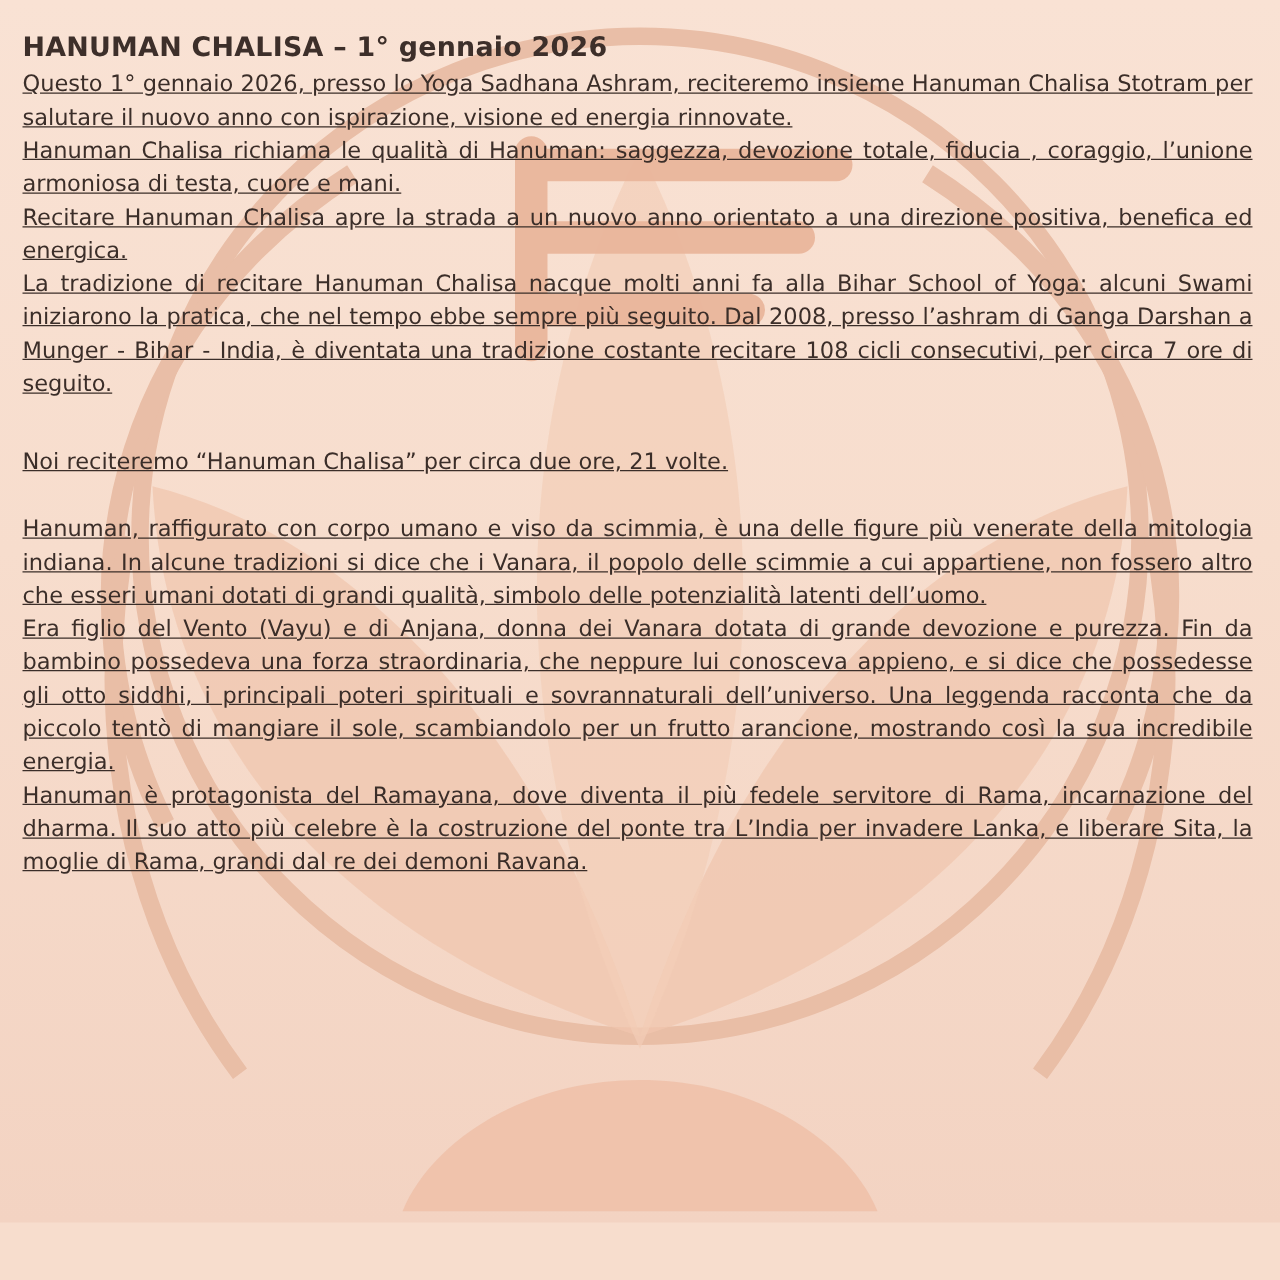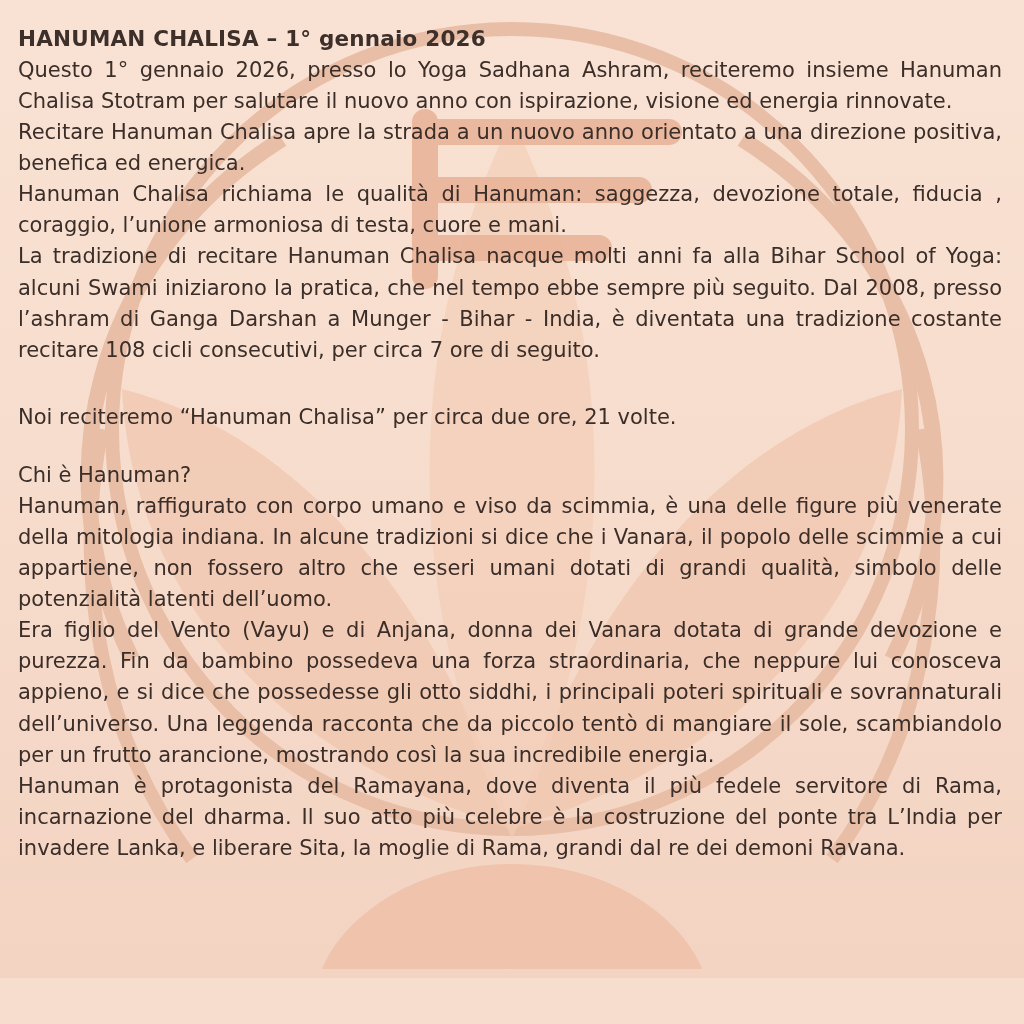--- a/index.html
+++ b/index.html
@@ -50,26 +50,27 @@
     font-weight: bold;
     font-size: 21.5px;
     line-height: 1.35;
     color: #3d2f2a;
     letter-spacing: 0.2px;
     margin: 0 0 2px 0;
   }
 
   p.para {
     margin: 0;
-    font-size: 21px;
+    font-size: 18px;
     line-height: 1.48;
     color: #3b2e29;
     text-align: justify;
     text-justify: inter-word;
     hyphens: none;
+    text-decoration: underline;
   }
   p.para.nojust {
     text-align: left;
     margin-top: 36px;
   }
 
   .spacer {
     height: 27px;
   }
 
@@ -112,27 +113,26 @@
         <path d="M530 905 C 430 905 360 960 340 1010 L 720 1010 C 700 960 630 905 530 905 Z"></path>
       </g>
     </svg>
   </div>
 
   <div class="content">
 
     <div class="doc-title">HANUMAN CHALISA – 1° gennaio 2026</div>
 
     <p class="para">Questo 1° gennaio 2026, presso lo Yoga Sadhana Ashram, reciteremo insieme Hanuman Chalisa Stotram per salutare il nuovo anno con ispirazione, visione ed energia rinnovate.</p>
+    <p class="para">Hanuman Chalisa richiama le qualità di Hanuman: saggezza, devozione totale, fiducia , coraggio, l’unione armoniosa di testa, cuore e mani.</p>
     <p class="para">Recitare Hanuman Chalisa apre la strada a un nuovo anno orientato a una direzione positiva, benefica ed energica.</p>
-    <p class="para">Hanuman Chalisa richiama le qualità di Hanuman: saggezza, devozione totale, fiducia , coraggio, l’unione armoniosa di testa, cuore e mani.</p>
     <p class="para">La tradizione di recitare Hanuman Chalisa nacque molti anni fa alla Bihar School of Yoga: alcuni Swami iniziarono la pratica, che nel tempo ebbe sempre più seguito. Dal 2008, presso l’ashram di Ganga Darshan a Munger - Bihar - India, è diventata una tradizione costante recitare 108 cicli consecutivi, per circa 7 ore di seguito.</p>
     <p class="para nojust">Noi reciteremo “Hanuman Chalisa” per circa due ore, 21 volte.</p>
 
     <div class="spacer"></div>
 
-    <p class="section-q">Chi è Hanuman?</p>
 
     <p class="para">Hanuman, raffigurato con corpo umano e viso da scimmia, è una delle figure più venerate della mitologia indiana. In alcune tradizioni si dice che i Vanara, il popolo delle scimmie a cui appartiene, non fossero altro che esseri umani dotati di grandi qualità, simbolo delle potenzialità latenti dell’uomo.</p>
     <p class="para">Era figlio del Vento (Vayu) e di Anjana, donna dei Vanara dotata di grande devozione e purezza. Fin da bambino possedeva una forza straordinaria, che neppure lui conosceva appieno, e si dice che possedesse gli otto siddhi, i principali poteri spirituali e sovrannaturali dell’universo. Una leggenda racconta che da piccolo tentò di mangiare il sole, scambiandolo per un frutto arancione, mostrando così la sua incredibile energia.</p>
     <p class="para">Hanuman è protagonista del Ramayana, dove diventa il più fedele servitore di Rama, incarnazione del dharma. Il suo atto più celebre è la costruzione del ponte tra L’India per invadere Lanka, e liberare Sita, la moglie di Rama, grandi dal re dei demoni Ravana.</p>
 
   </div>
 </div>
 
 </body></html>

